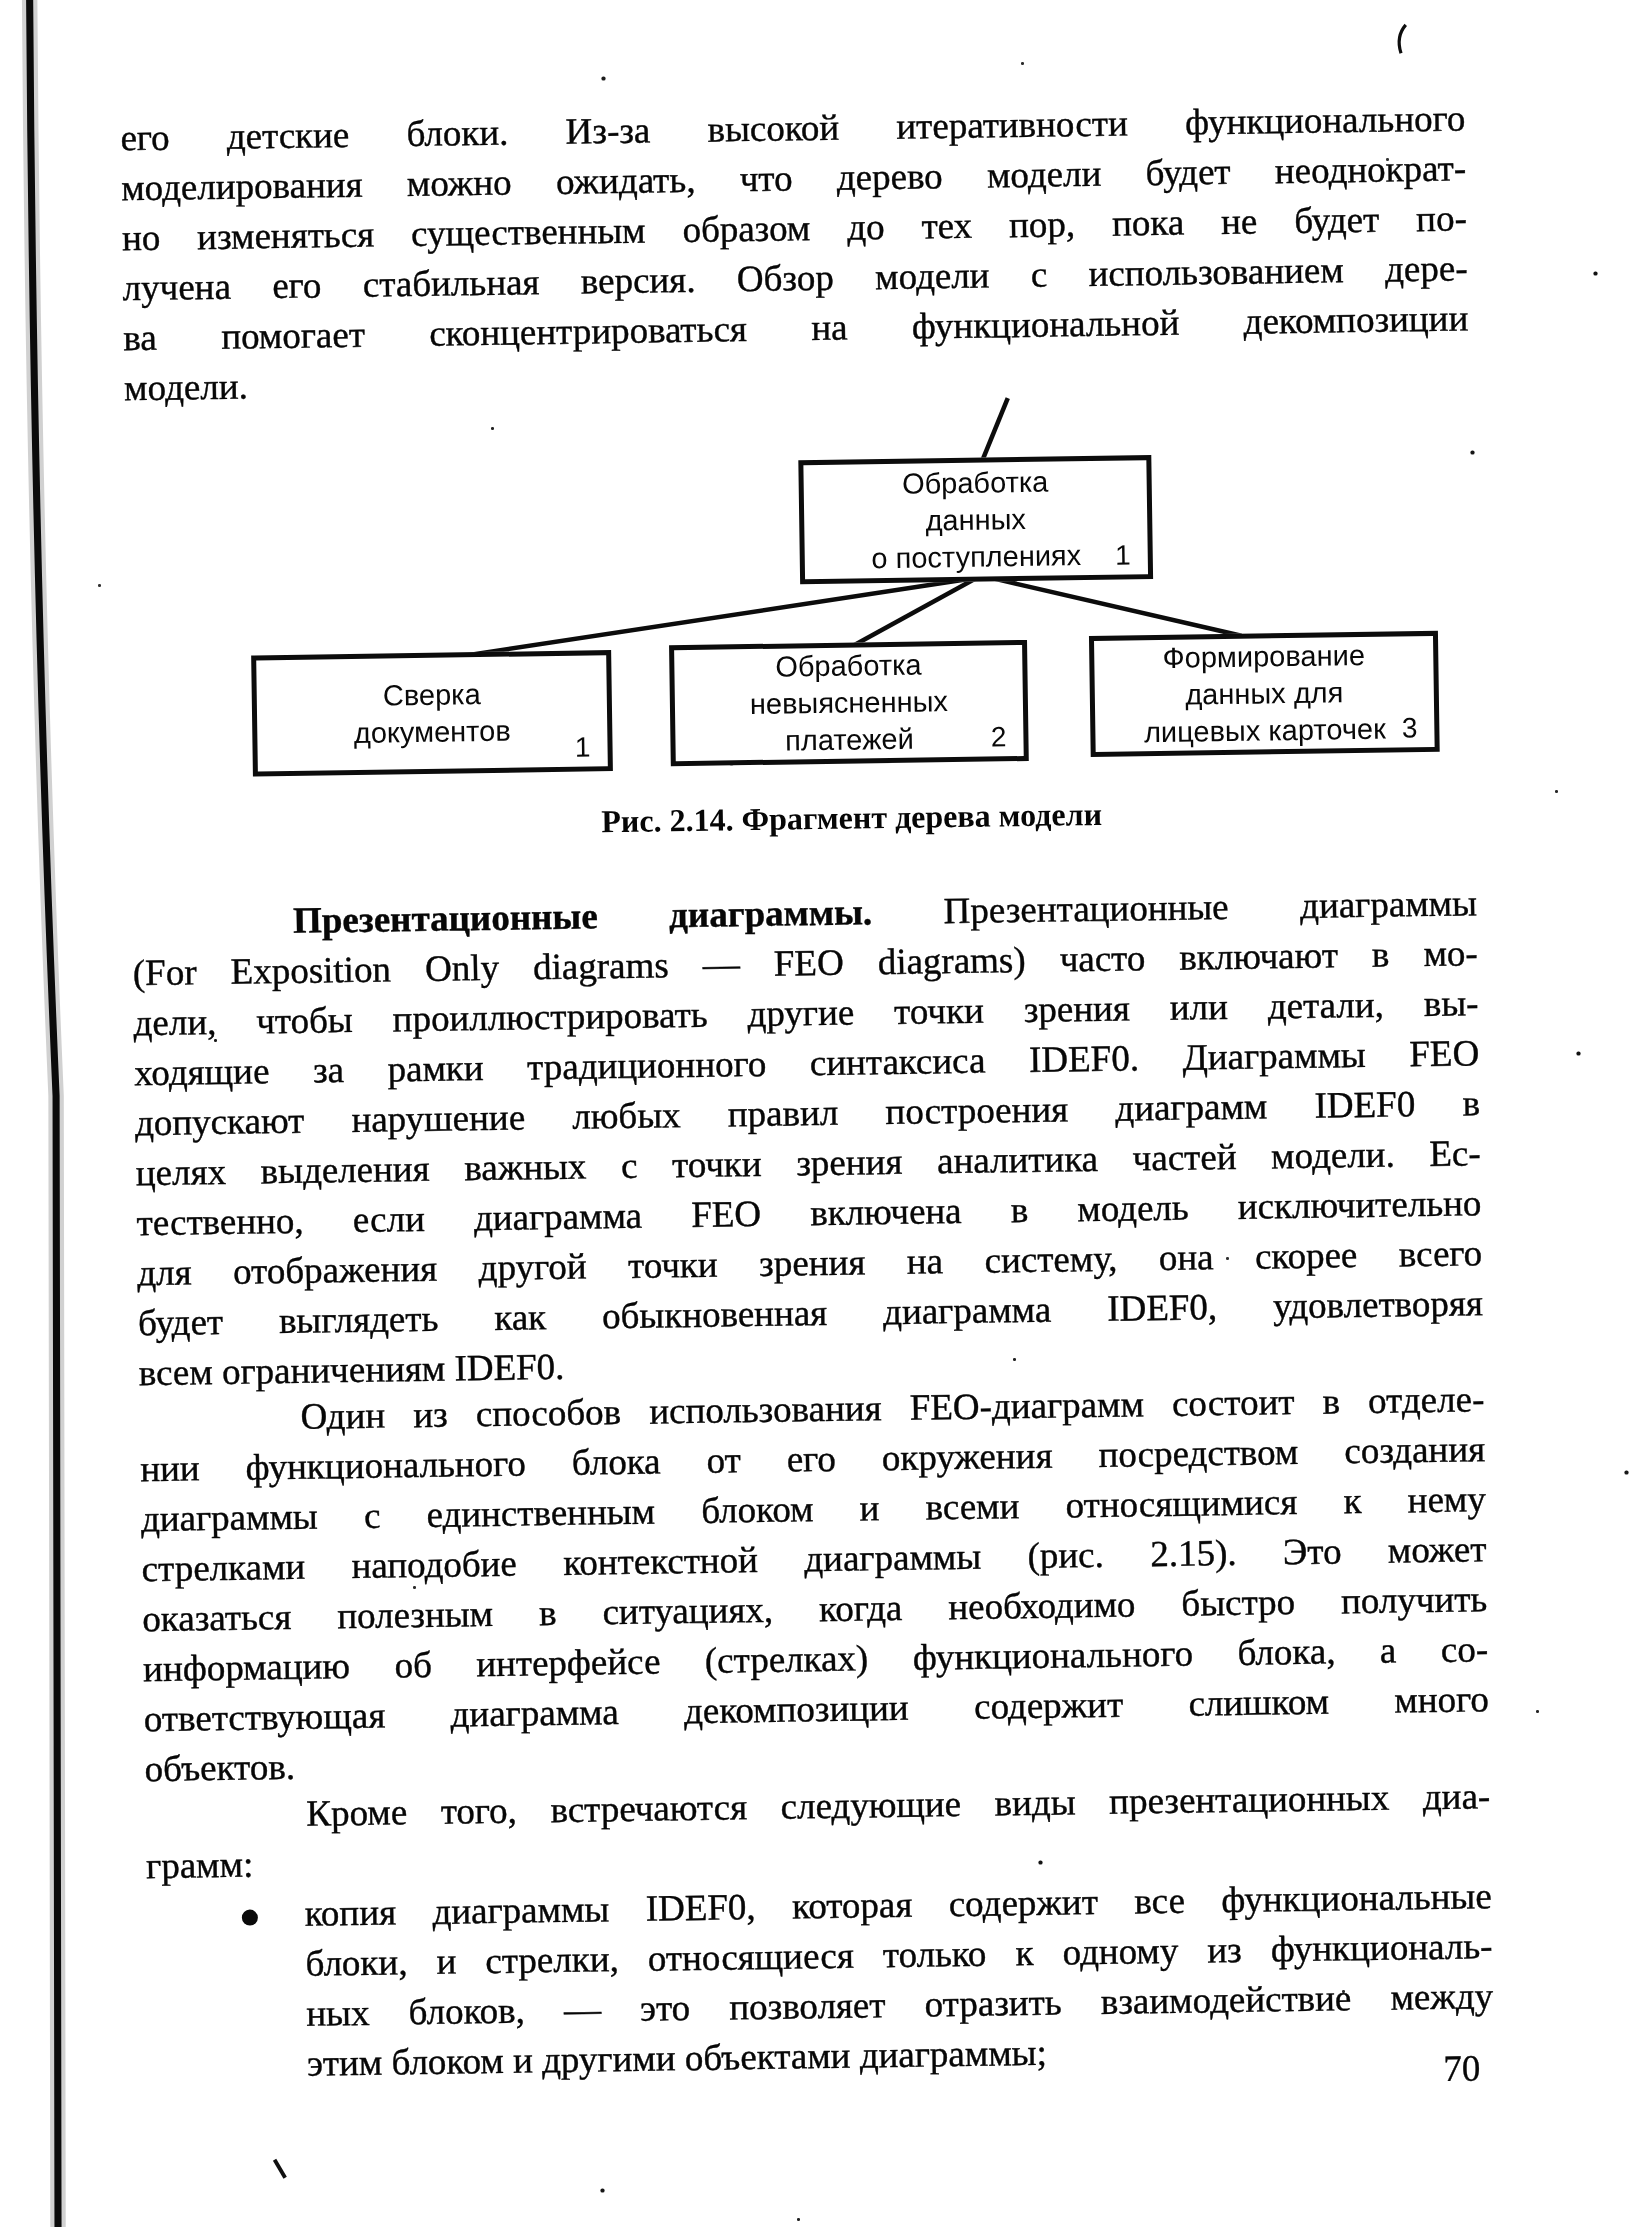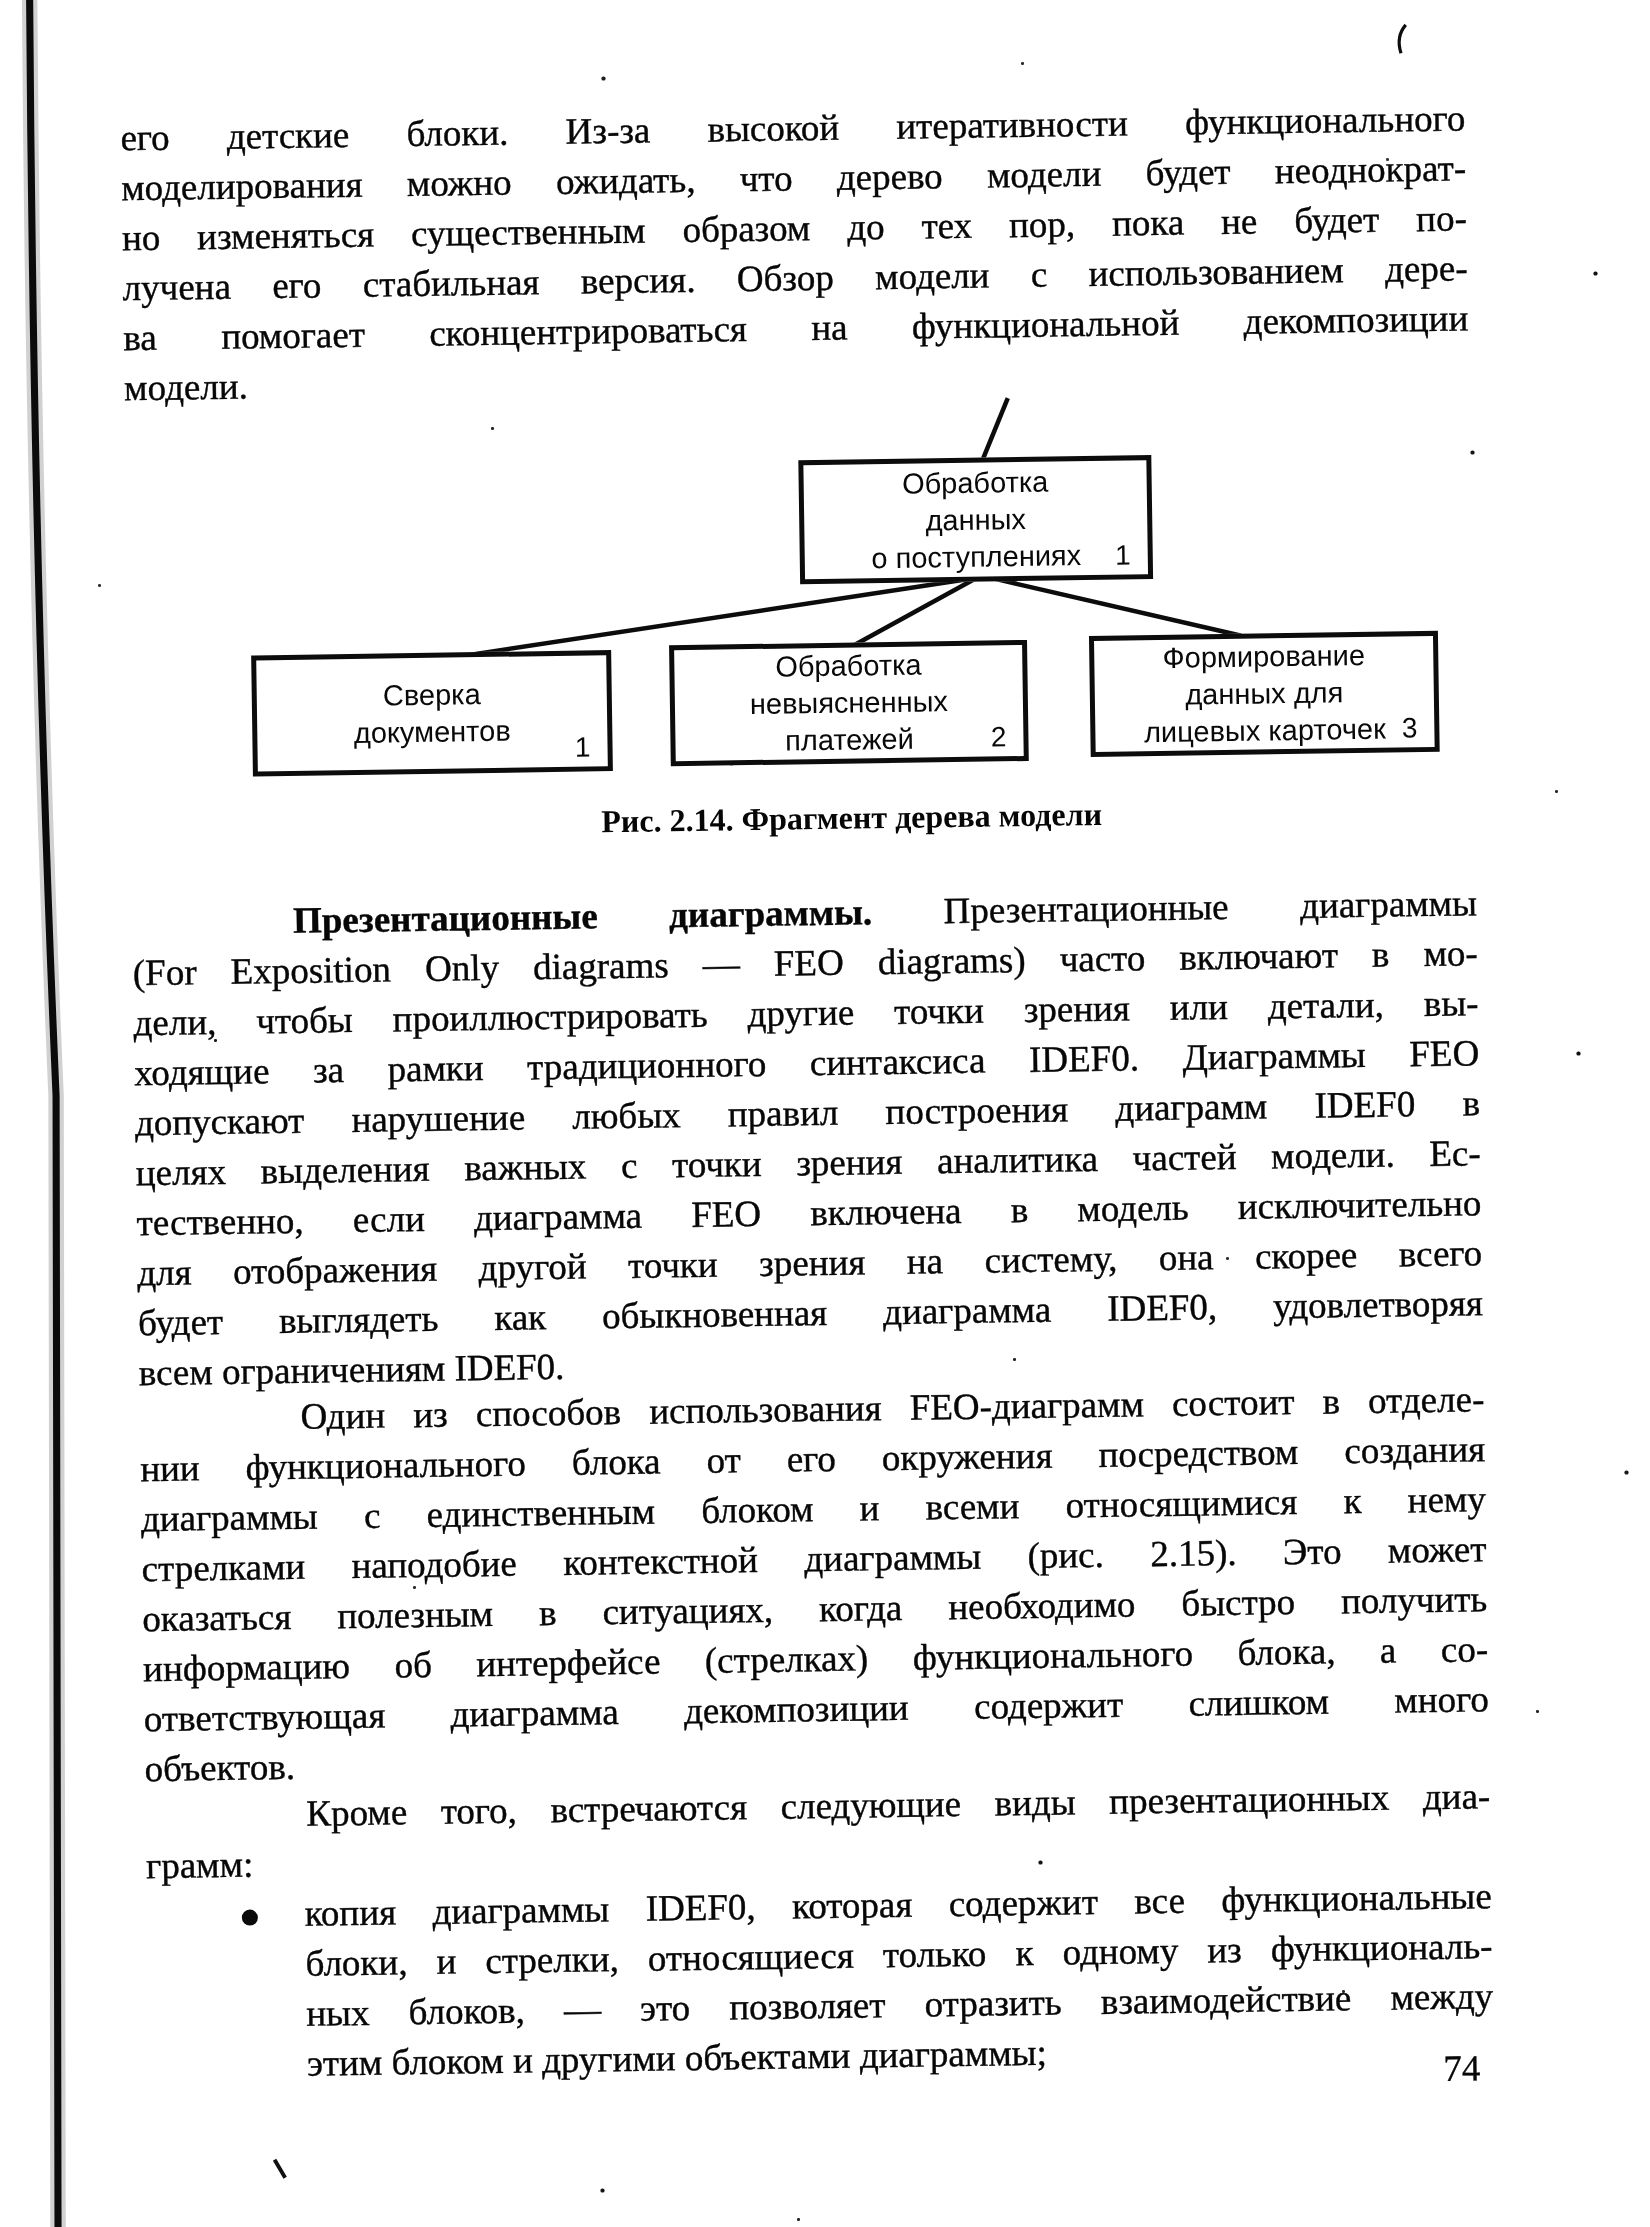--- a/index.html
+++ b/index.html
@@ -181,16 +181,16 @@
   <div class="bullet-dot"></div>
   <div class="para bullet-block" style="top:1881px">
     <div class="lines">
         <div class="tline">копия диаграммы IDEF0, которая содержит все функциональные</div>
         <div class="tline">блоки, и стрелки, относящиеся только к одному из функциональ-</div>
         <div class="tline">ных блоков, — это позволяет отразить взаимодействие между</div>
         <div class="tline">этим блоком и другими объектами диаграммы;</div>
       </div>
   </div>
 
-  <div class="pagenum">74</div>
+  <div class="pagenum">70</div>
 
 </div>
 
 
 </body></html>

